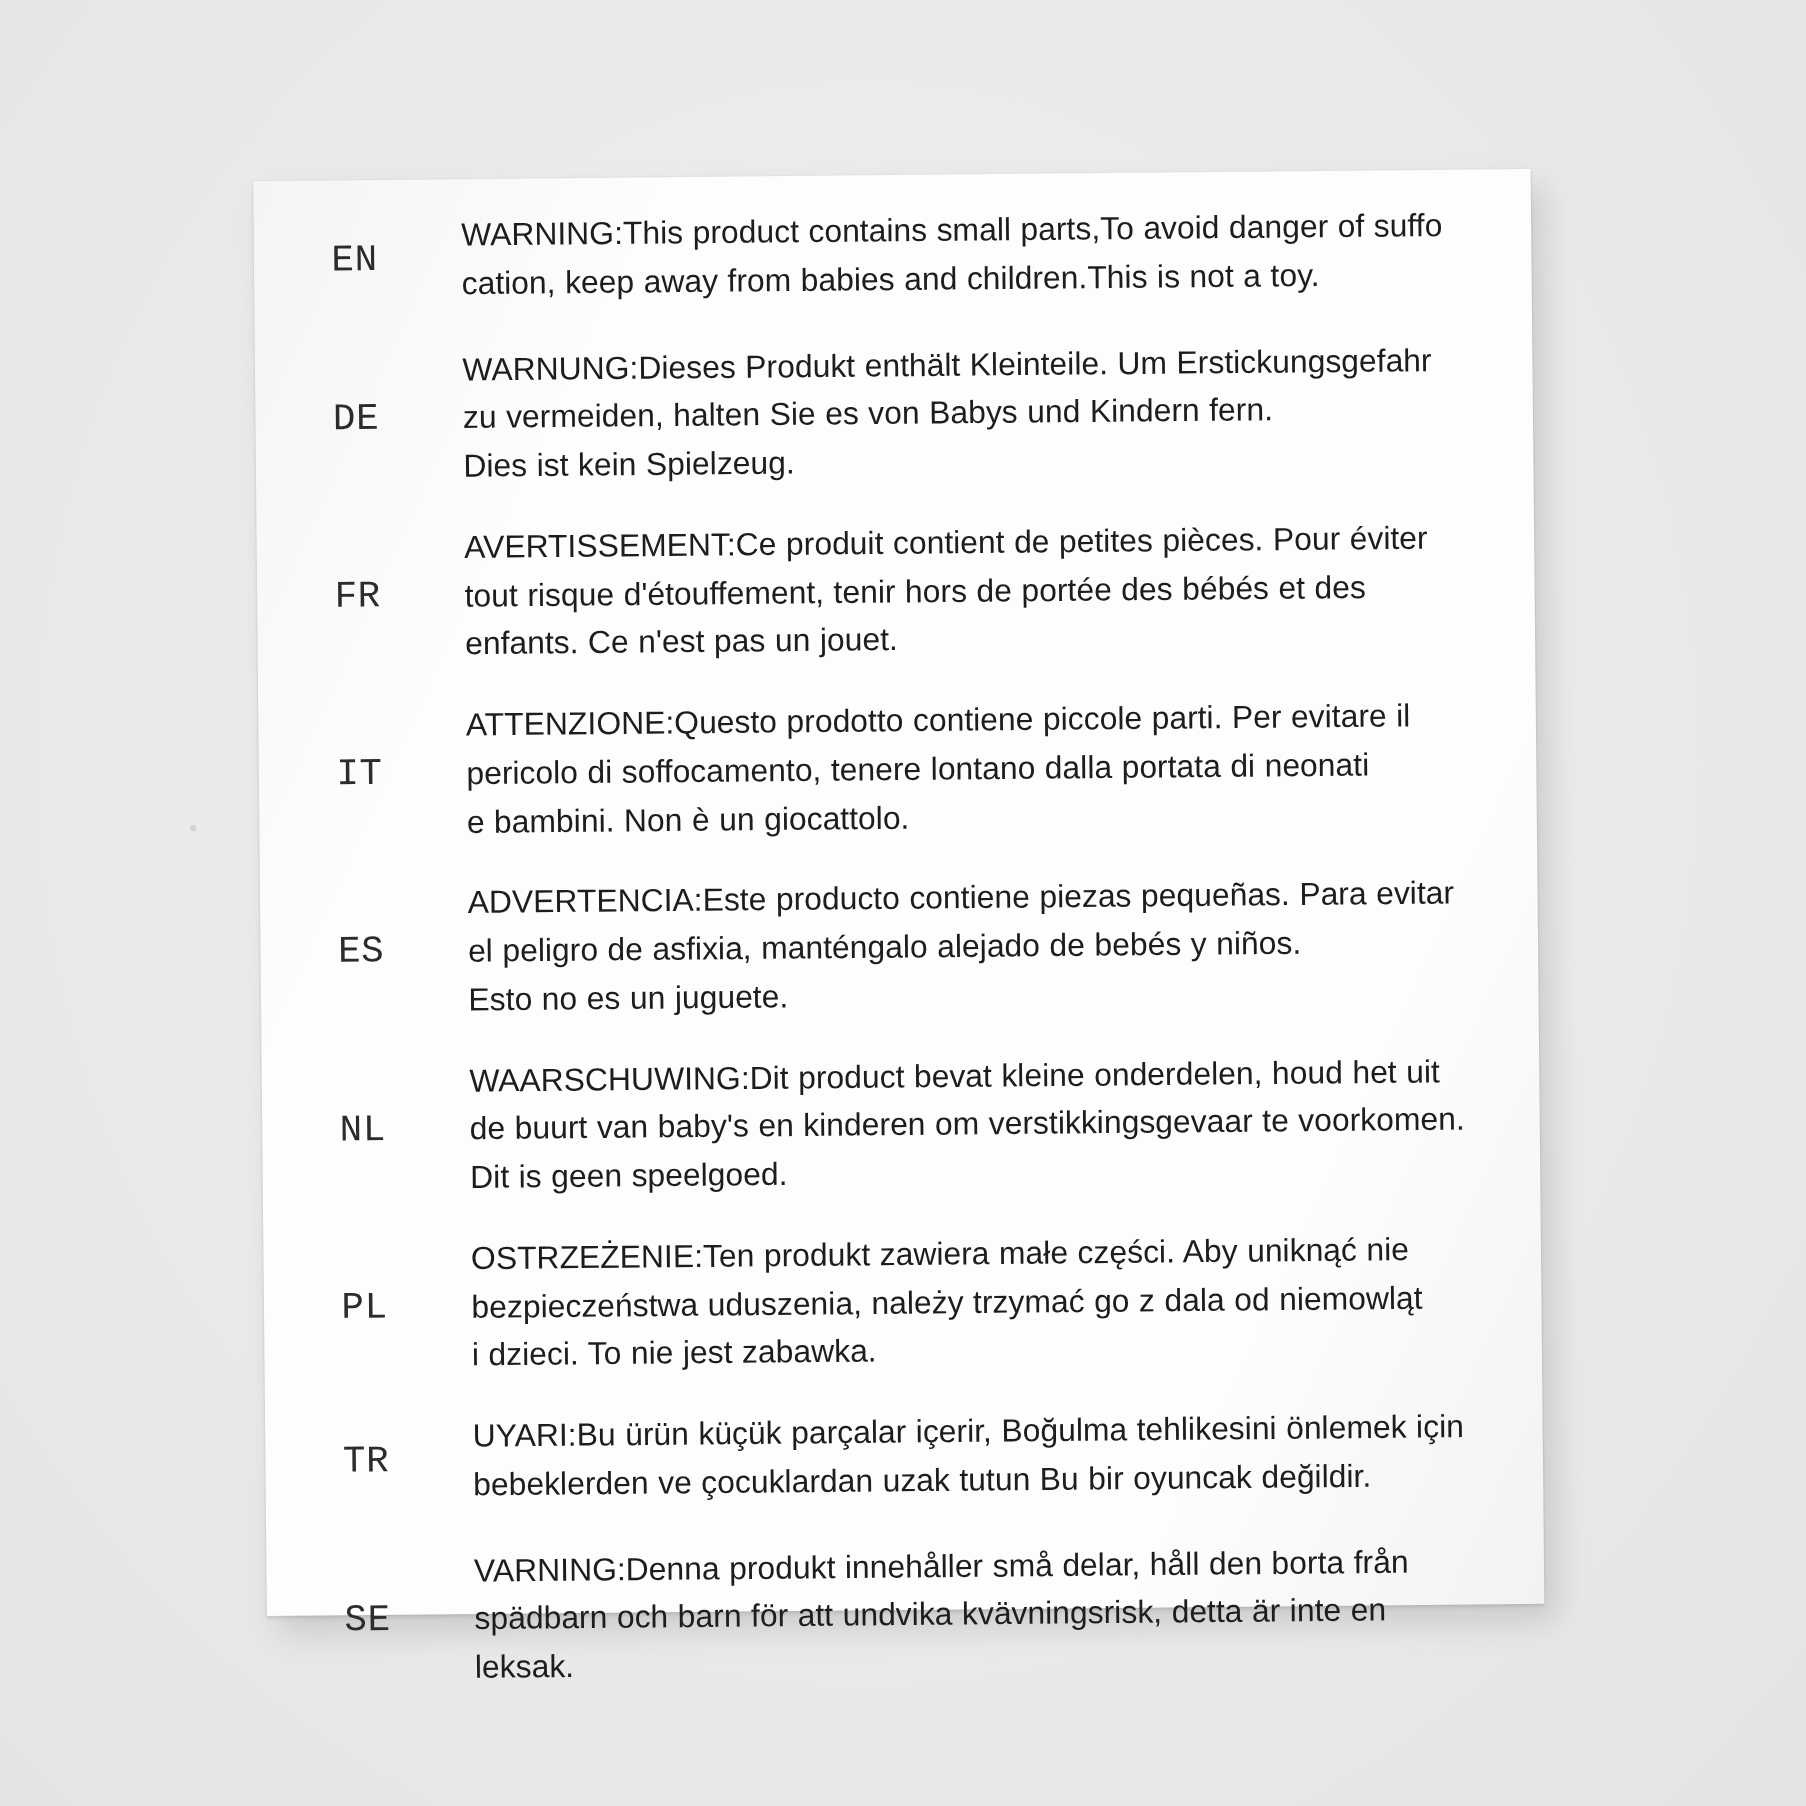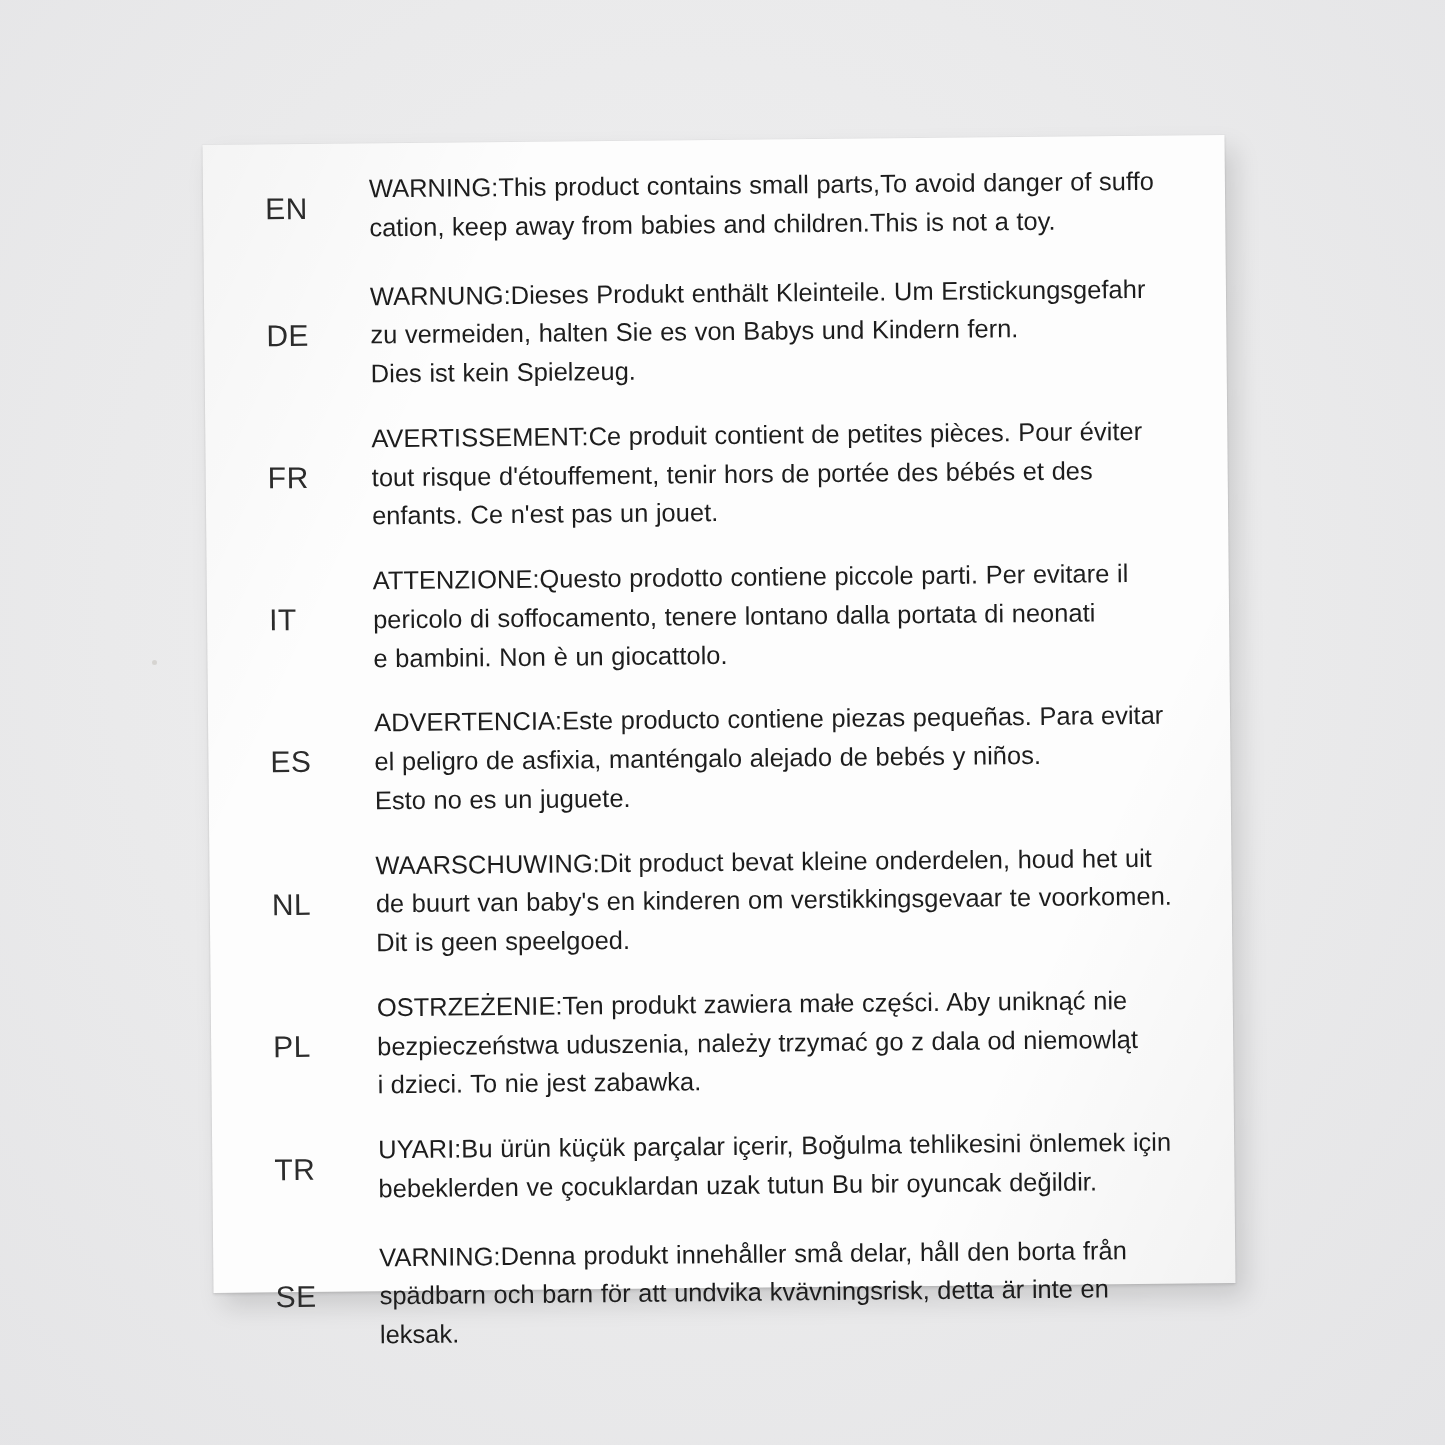--- a/index.html
+++ b/index.html
@@ -73,20 +73,21 @@
   .block:last-child { margin-bottom: 0; }
 
   .lang-code {
     flex: 0 0 104px;
     font-size: 30px;
     color: #2c2c2c;
     letter-spacing: .5px;
     text-align: left;
     padding-right: 10px;
     box-sizing: border-box;
+    font-family: Liberation Mono, monospace;
   }
 
   .warn-text {
     flex: 1 1 auto;
     font-size: 25.5px;
     line-height: 1.52;
     color: #1d1d1d;
     text-align: justify;
     text-justify: inter-word;
     white-space: pre-line;

